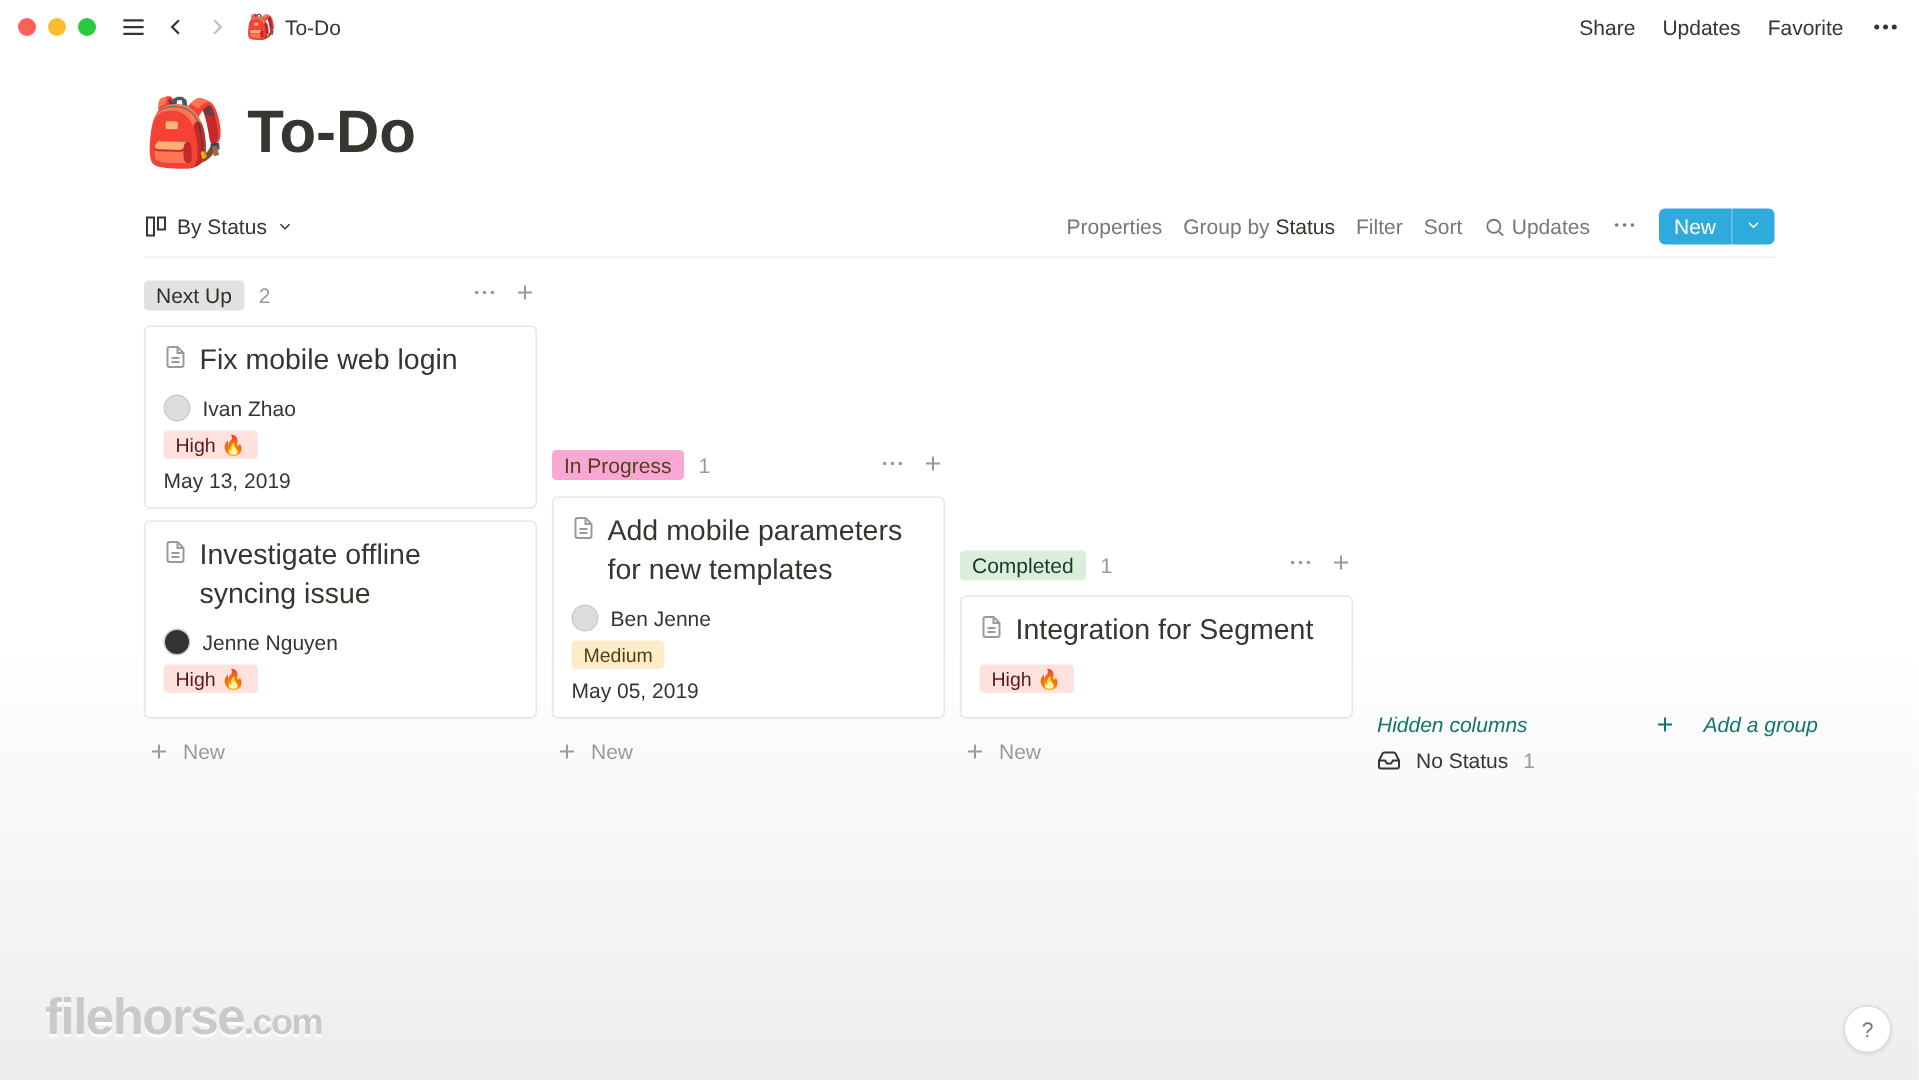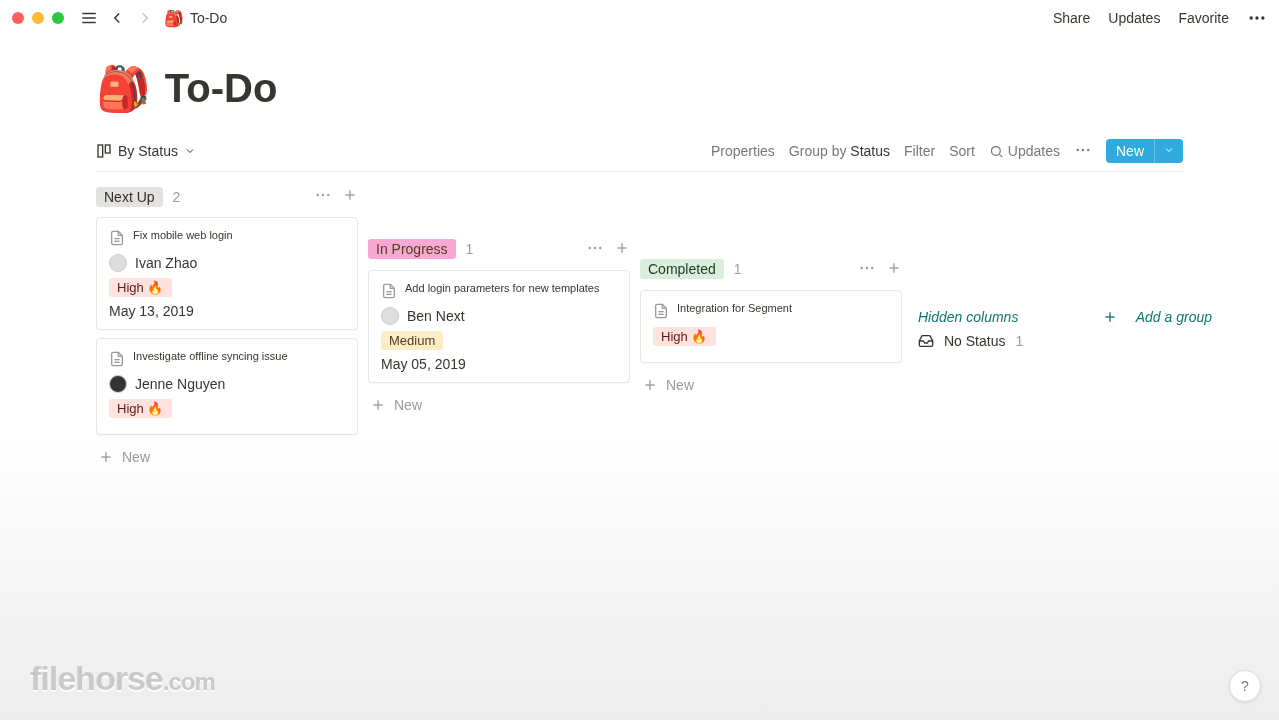--- a/index.html
+++ b/index.html
@@ -45,36 +45,36 @@
   .view-right .strong { color:#37352f; }
   .dots { letter-spacing:1px; cursor:pointer; }
   .new-btn {
     display:flex; align-items:center; background:#2eaadc; color:#fff; border-radius:4px;
     overflow:hidden; font-weight:500;
   }
   .new-btn .lbl { padding:4px 10px; }
   .new-btn .caret { padding:4px 8px; border-left:1px solid rgba(255,255,255,.3); }
 
   
-  .board { display:flex; gap:10px; padding-top:14px; align-items:center; }
+  .board { display:flex; gap:10px; padding-top:14px; align-items:flex-end; }
   .col { width:262px; flex:0 0 262px; }
   .col-header { display:flex; align-items:center; gap:10px; margin-bottom:10px; position:relative; }
   .col-tag { padding:2px 8px; border-radius:3px; font-size:14px; }
   .tag-nextup    { background:#e3e2e0; color:#32302c; }
   .tag-inprog    { background:#f9a8d4; color:#503e1c; }
   .tag-completed { background:#dbeddb; color:#1c3829; }
   .col-count { color:#9b9a97; }
   .col-actions { margin-left:auto; display:flex; align-items:center; gap:10px; color:#9b9a97; }
   .card {
     border:1px solid #e6e6e4; border-radius:4px; background:#fff; padding:10px 12px;
     margin-bottom:8px; box-shadow:0 1px 2px rgba(15,15,15,0.03);
   }
   .card-title-row { display:flex; align-items:flex-start; gap:8px; margin-bottom:8px; }
   .doc-ic { color:#9b9a97; flex-shrink:0; margin-top:2px; }
-  .card-title { font-size:11px; line-height:1.4; }
+  .card-title { font-size:19px; line-height:1.4; }
   .assignee { display:flex; align-items:center; gap:8px; font-size:14px; margin-bottom:6px; }
   .avatar { width:18px; height:18px; border-radius:50%; background:#ddd; border:1px solid #ccc; display:inline-block; }
   .avatar.dark { background:#333; }
   .prio { display:inline-block; padding:2px 8px; border-radius:3px; font-size:13px; margin-bottom:6px; }
   .prio-high   { background:#ffe2dd; color:#5d1715; }
   .prio-medium { background:#fdecc8; color:#503e1c; }
   .date { font-size:14px; color:#37352f; }
   .add-new { display:flex; align-items:center; gap:8px; color:#9b9a97; padding:6px 2px; cursor:pointer; }
 
   .side-col { flex:0 0 300px; padding-left:6px; }
@@ -268,25 +268,25 @@
       </div>
 
       <div class="card">
         <div class="card-title-row">
           <svg class="doc-ic" width="16" height="16" viewBox="0 0 24 24" fill="none" stroke="currentColor" stroke-width="2">
               <path d="M14 2H6a2 2 0 0 0-2 2v16a2 2 0 0 0 2 2h12a2 2 0 0 0 2-2V8z"></path>
               <polyline points="14 2 14 8 20 8"></polyline>
               <line x1="8" y1="13" x2="16" y2="13"></line>
               <line x1="8" y1="17" x2="16" y2="17"></line>
             </svg>
-          <span class="card-title">Add login parameters for new templates</span>
+          <span class="card-title">Add mobile parameters for new templates</span>
         </div>
         <div class="assignee">
           <span class="avatar "></span>
-          <span>Ben Next</span>
+          <span>Ben Jenne</span>
         </div>
         <span class="prio prio-medium">Medium</span>
         <div class="date">May 05, 2019</div>
       </div>
       <div class="add-new">
         <svg width="16" height="16" viewBox="0 0 24 24" fill="none" stroke="currentColor" stroke-width="2">
             <line x1="12" y1="5" x2="12" y2="19"></line>
             <line x1="5" y1="12" x2="19" y2="12"></line>
           </svg>
           <span>New</span>

